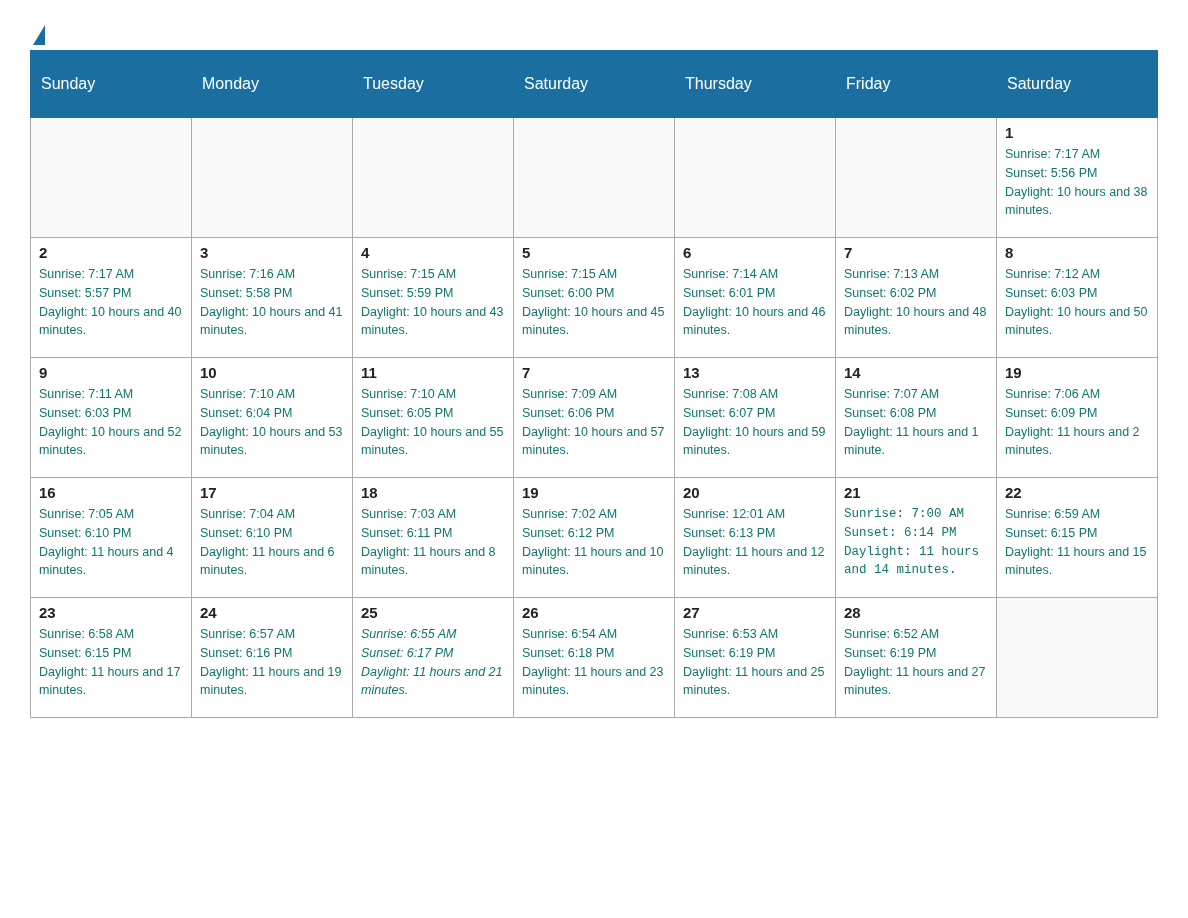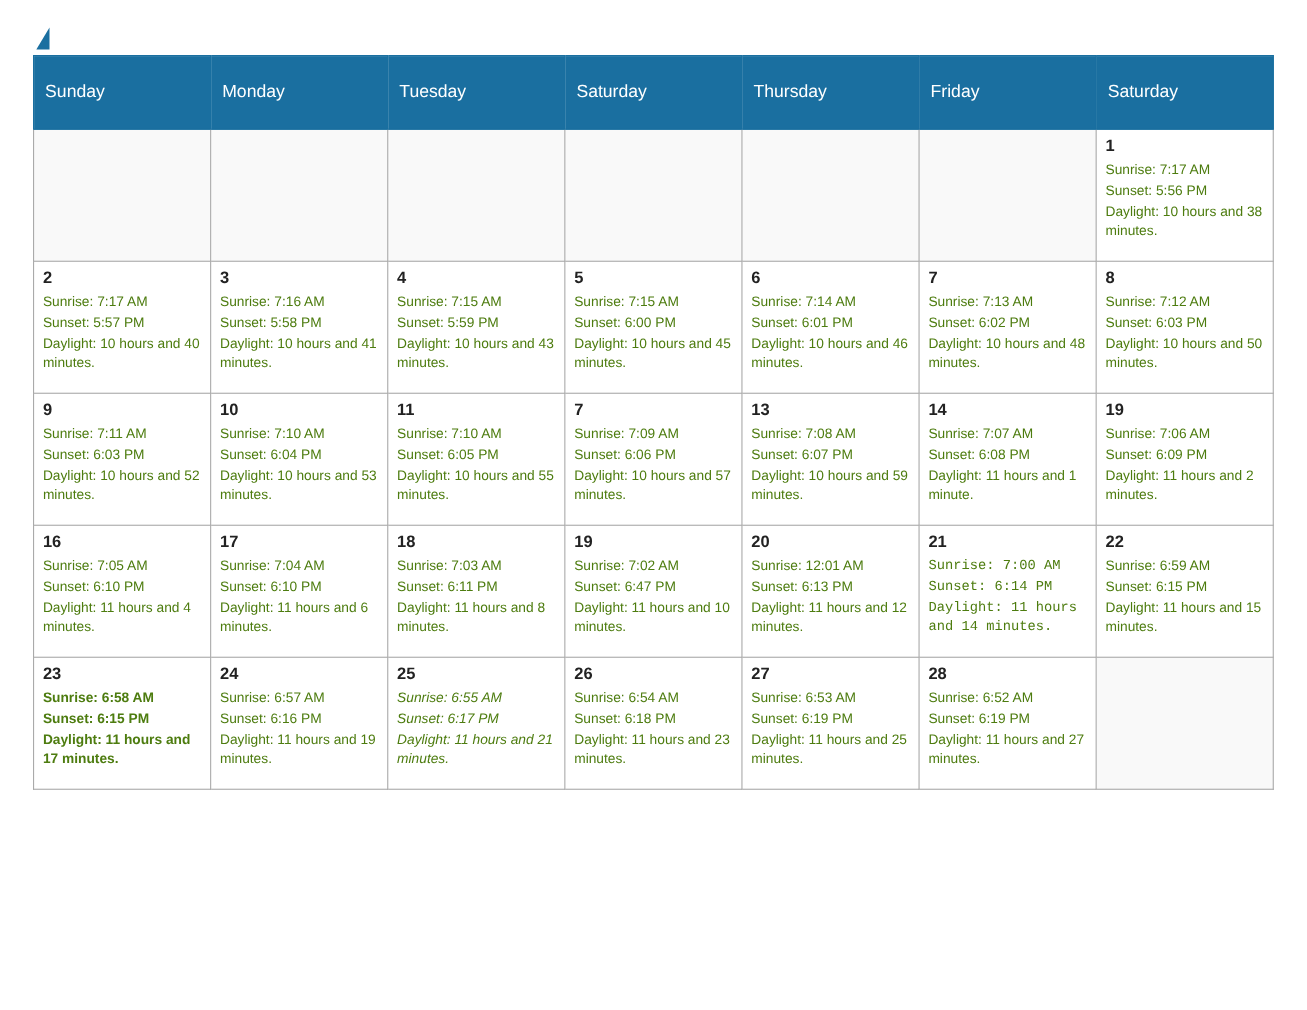--- a/index.html
+++ b/index.html
@@ -88,21 +88,21 @@
     }
     .day-number {
       font-size: 15px;
       font-weight: bold;
       color: #222;
       margin-bottom: 4px;
       display: block;
     }
     .day-info {
       font-size: 12.5px;
-      color: #4d7c0f;
+      color: #0f766e;
       line-height: 1.5;
     }
     .row-divider td {
       border-top: 2px solid #1a6fa0;
     }
   </style>
 </head>
 <body>
 
 <div class="header">
@@ -249,21 +249,21 @@
         </td>
         <td>
           <span class="day-number">18</span>
           <div class="day-info" style="white-space: pre-line;">Sunrise: 7:03 AM
 Sunset: 6:11 PM
 Daylight: 11 hours and 8 minutes.</div>
         </td>
         <td>
           <span class="day-number">19</span>
           <div class="day-info" style="white-space: pre-line;">Sunrise: 7:02 AM
-Sunset: 6:47 PM
+Sunset: 6:12 PM
 Daylight: 11 hours and 10 minutes.</div>
         </td>
         <td>
           <span class="day-number">20</span>
           <div class="day-info" style="white-space: pre-line;">Sunrise: 12:01 AM
 Sunset: 6:13 PM
 Daylight: 11 hours and 12 minutes.</div>
         </td>
         <td>
           <span class="day-number">21</span>
@@ -274,21 +274,21 @@
         <td>
           <span class="day-number">22</span>
           <div class="day-info" style="white-space: pre-line;">Sunrise: 6:59 AM
 Sunset: 6:15 PM
 Daylight: 11 hours and 15 minutes.</div>
         </td>
       </tr>
       <tr class="row-divider">
         <td>
           <span class="day-number">23</span>
-          <div class="day-info" style="white-space: pre-line; font-weight: bold;">Sunrise: 6:58 AM
+          <div class="day-info" style="white-space: pre-line;">Sunrise: 6:58 AM
 Sunset: 6:15 PM
 Daylight: 11 hours and 17 minutes.</div>
         </td>
         <td>
           <span class="day-number">24</span>
           <div class="day-info" style="white-space: pre-line;">Sunrise: 6:57 AM
 Sunset: 6:16 PM
 Daylight: 11 hours and 19 minutes.</div>
         </td>
         <td>

